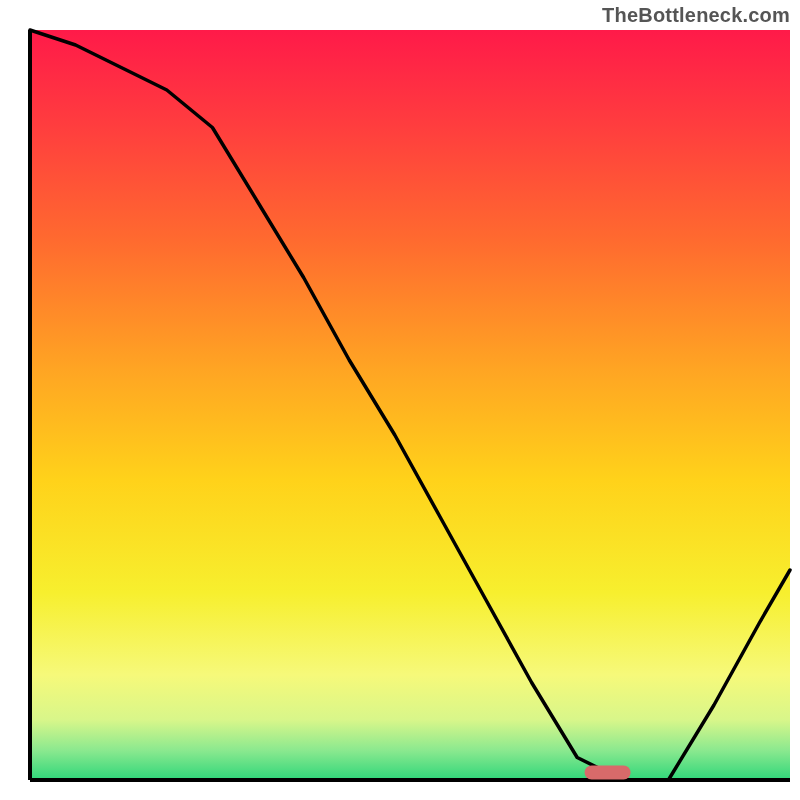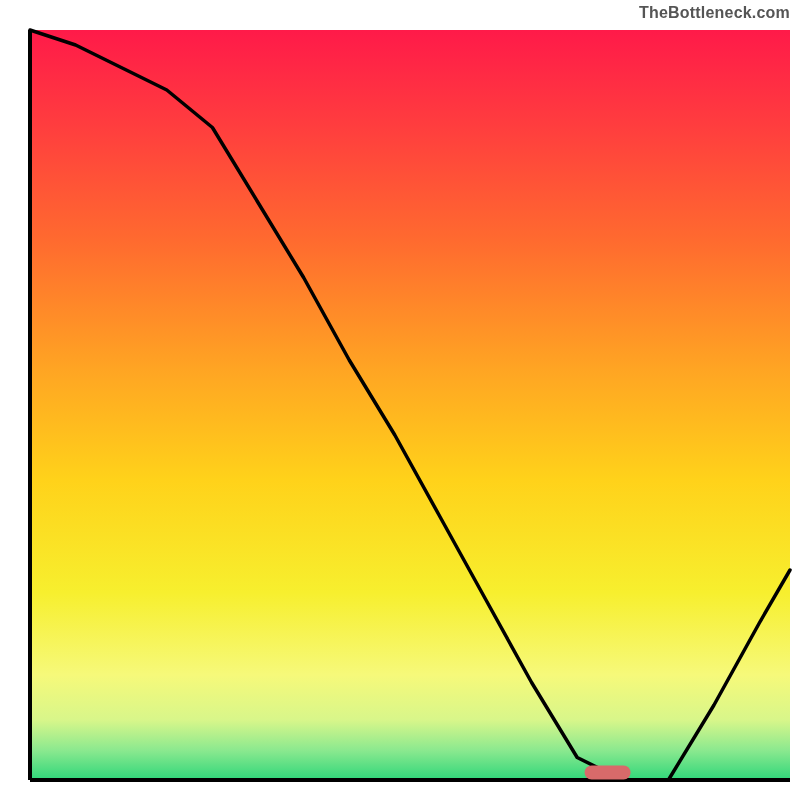--- a/index.html
+++ b/index.html
@@ -13,21 +13,21 @@
   }
   .container {
     position: relative;
     width: 800px;
     height: 800px;
   }
   .watermark {
     position: absolute;
     top: 4px;
     right: 10px;
-    font-size: 16px;
+    font-size: 20px;
     font-weight: 600;
     color: #555555;
     letter-spacing: 0.2px;
   }
   svg {
     display: block;
   }
 </style>
 </head>
 <body>

